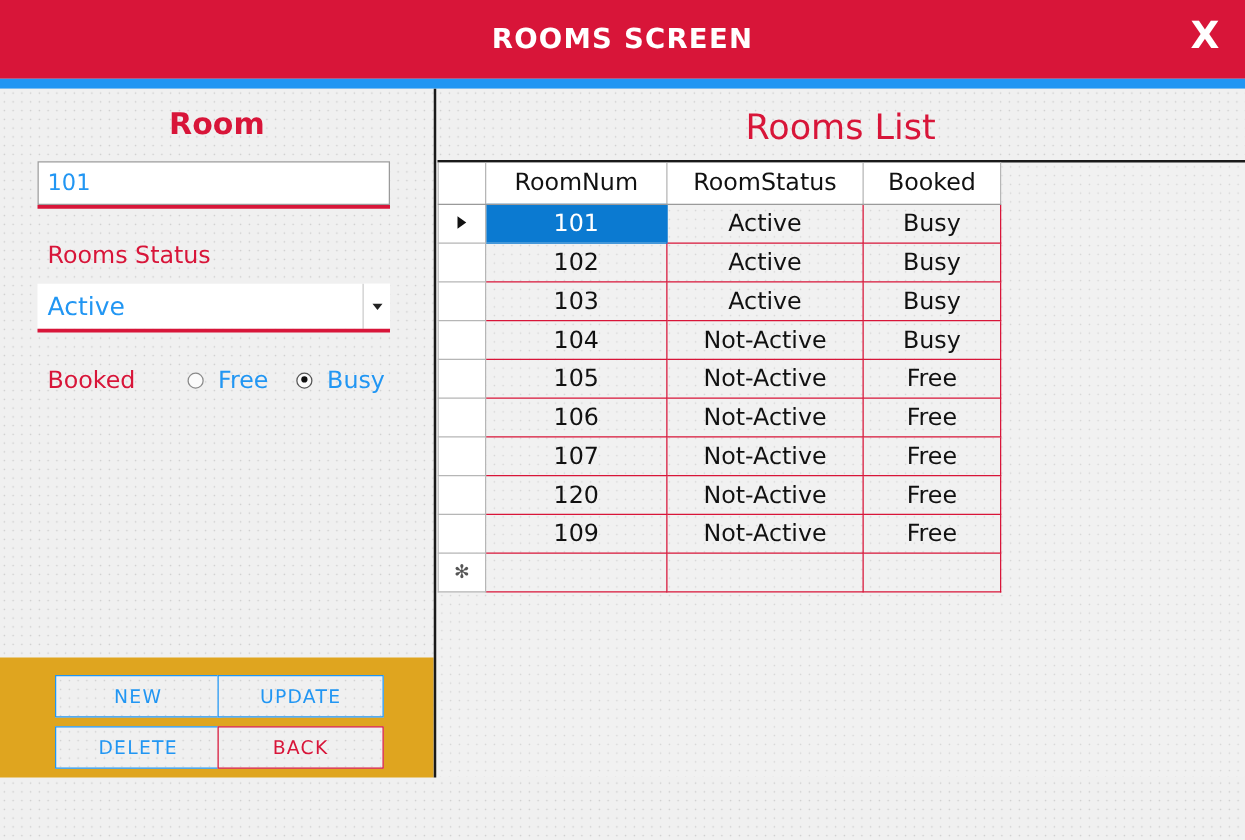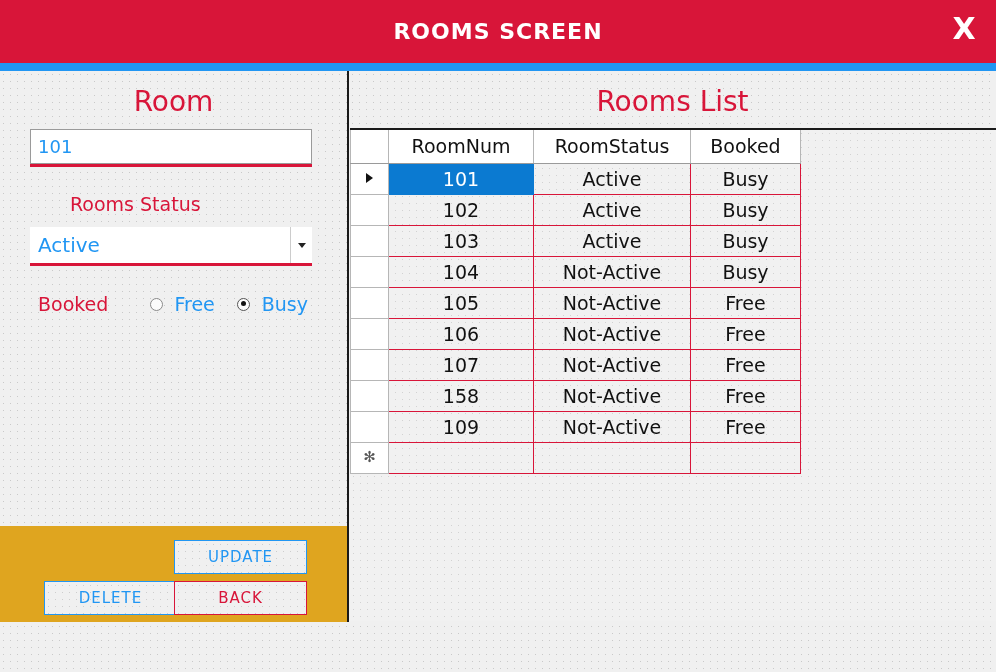--- a/index.html
+++ b/index.html
@@ -70,22 +70,22 @@
     background-image:
       radial-gradient(circle, rgba(170,170,170,0.55) 0.7px, transparent 0.8px);
     background-size: 7px 7px;
   }
   .panel-title {
     position: absolute;
     left: 0; top: 14px;
     width: 347px;
     text-align: center;
     color: #d81539;
-    font-size: 28px;
-    font-weight: 400;
+    font-size: 24px;
+    font-weight: 700;
     font-family: "DejaVu Sans", sans-serif;
   }
 
   .roomnum-field {
     position: absolute;
     left: 30px; top: 58px;
     width: 282px; height: 35px;
     background: #ffffff;
     border: 1px solid #9a9a9a;
     color: #2196f3;
@@ -100,21 +100,20 @@
     width: 282px; height: 3px;
     background: #d81539;
   }
 
   .rooms-status-label {
     position: absolute;
     left: 38px; top: 122px;
     color: #d81539;
     font-size: 19px;
     font-family: "DejaVu Sans", sans-serif;
-    margin-left: 32px;
   }
 
   .status-combo {
     position: absolute;
     left: 30px; top: 156px;
     width: 282px; height: 36px;
     background: #ffffff;
     border: none;
   }
   .status-combo-value {
@@ -388,20 +387,21 @@
         <span class="radio-label">Free</span>
       </span>
       <span class="radio-opt">
         <span class="radio-circle checked"></span>
         <span class="radio-label">Busy</span>
       </span>
     </div>
   </div>
 
   <div class="button-bar">
+    <div class="btn btn-blue btn-new">NEW</div>
     <div class="btn btn-blue btn-delete">DELETE</div>
     <div class="btn btn-blue btn-update">UPDATE</div>
     <div class="btn btn-red  btn-back">BACK</div>
   </div>
 
   <div class="right-panel">
     <div class="list-title">Rooms List</div>
 
     <div class="grid">
       <table class="grid-table">
@@ -457,21 +457,21 @@
               <td class="cell-book">Free</td>
             </tr>
             <tr>
               <td class="cell-sel"></td>
               <td class="cell-num">107</td>
               <td class="cell-stat">Not-Active</td>
               <td class="cell-book">Free</td>
             </tr>
             <tr>
               <td class="cell-sel"></td>
-              <td class="cell-num">158</td>
+              <td class="cell-num">120</td>
               <td class="cell-stat">Not-Active</td>
               <td class="cell-book">Free</td>
             </tr>
             <tr>
               <td class="cell-sel"></td>
               <td class="cell-num">109</td>
               <td class="cell-stat">Not-Active</td>
               <td class="cell-book">Free</td>
             </tr>
             <tr>

